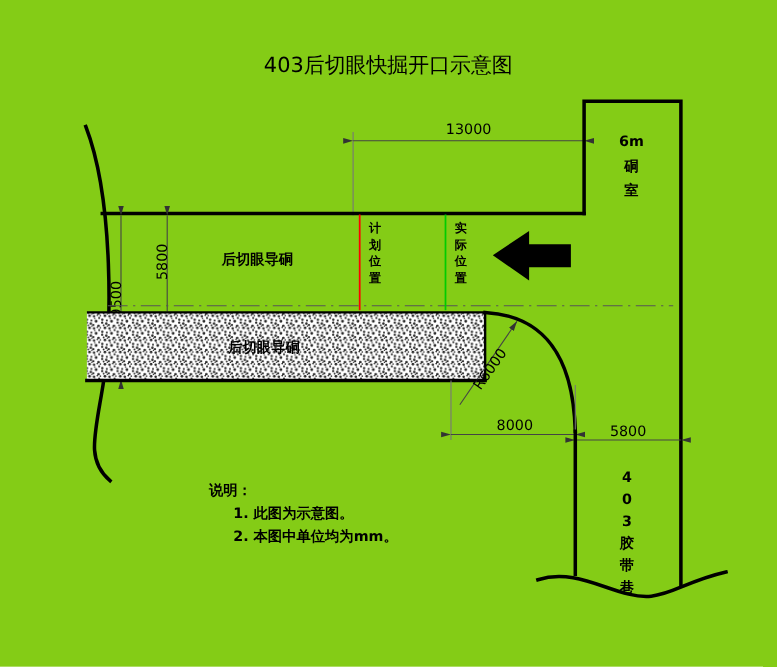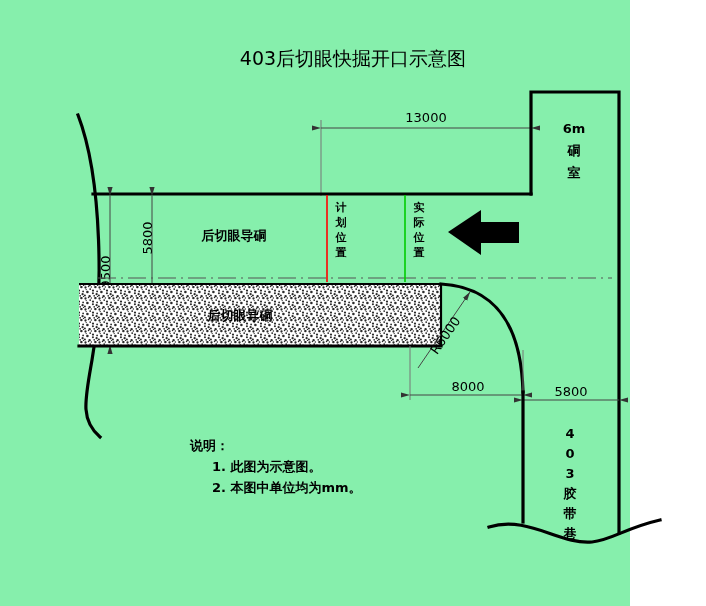--- a/index.html
+++ b/index.html
@@ -9,23 +9,23 @@
   }
   body {
     width: 706px;
     height: 606px;
     font-family: "DejaVu Sans", "Liberation Sans", sans-serif;
     overflow: hidden;
     position: relative;
   }
   #stage {
     position: relative;
-    width: 630px;
+    width: 706px;
     height: 606px;
-    background: #86efac;
+    background: #84cc16;
   }
   svg#diagram {
     position: absolute;
     left: 0;
     top: 0;
     width: 706px;
     height: 606px;
     display: block;
   }
   .dwg-title {

